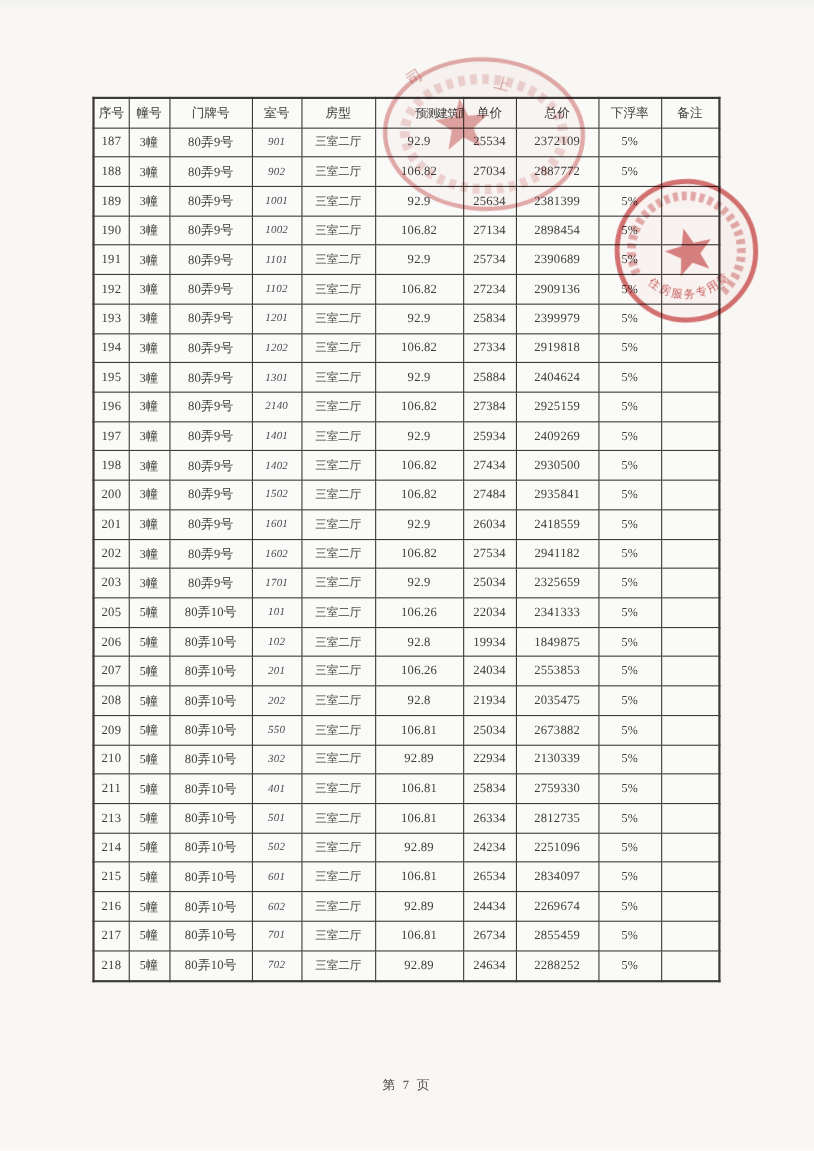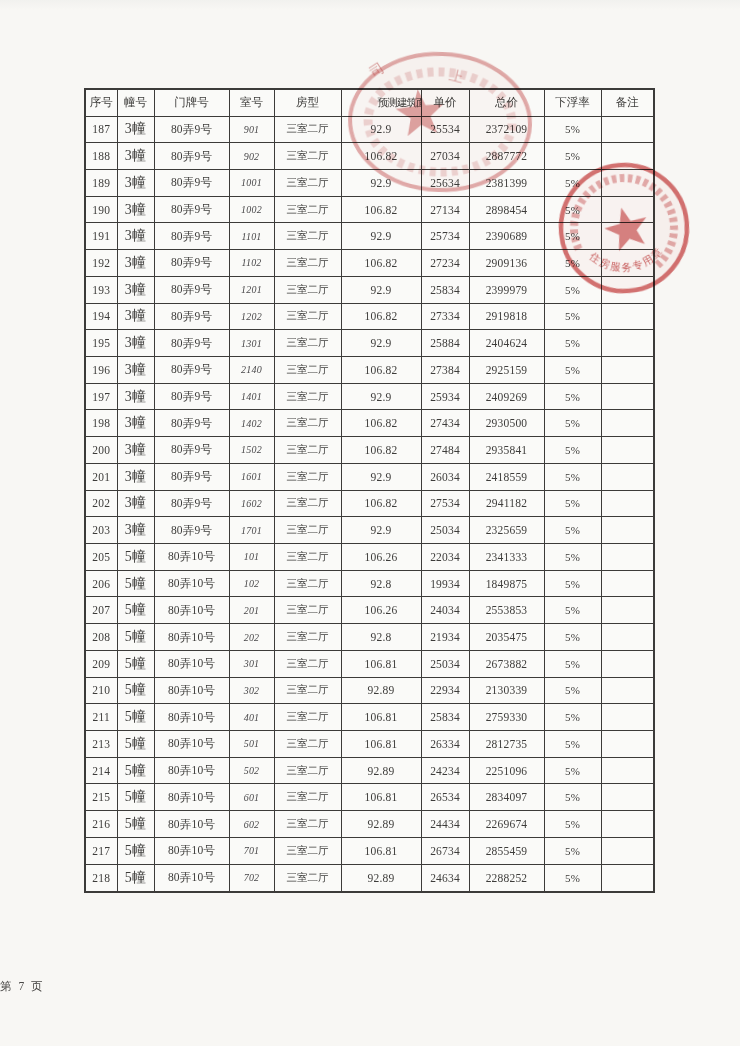--- a/index.html
+++ b/index.html
@@ -26,25 +26,25 @@
     text-align:center;vertical-align:middle;
     padding:0;color:#3d3c3a;font-weight:normal;
     overflow:hidden;white-space:nowrap;
   }
   table.price thead tr{height:27px;}
   table.price th{font-size:11.5px;}
   table.price th.hcol5{font-size:10.5px;letter-spacing:-0.8px;padding-left:36px;}
   table.price td{font-size:11.5px;letter-spacing:.2px;}
   table.price td.col3{font-size:10px;color:#49484a;font-style:italic;}
   table.price td.col4{font-size:10.5px;letter-spacing:0;}
-  table.price td.col1{font-size:14px;}
+  table.price td.col1{font-size:11px;}
   table.price td.col8{font-size:11px;}
   .footer{
     position:absolute;left:0;top:979px;width:740px;
-    text-align:left;font-size:11.5px;color:#484745;
+    text-align:center;font-size:11.5px;color:#484745;
     letter-spacing:2px;
   }
   .stamp{
     position:absolute;
     mix-blend-mode:multiply;
     filter:blur(.35px);
   }
   #stamp-top{left:344px;top:48px;transform:rotate(2deg);}
   #stamp-right{left:556px;top:160px;transform:rotate(-5deg);}
   .stamp text{font-family:"Liberation Serif","DejaVu Serif",serif;}
@@ -319,21 +319,21 @@
         <td class="col5">92.8</td>
         <td class="col6">21934</td>
         <td class="col7">2035475</td>
         <td class="col8">5%</td>
         <td class="col9"></td>
       </tr>
       <tr>
         <td class="col0">209</td>
         <td class="col1">5幢</td>
         <td class="col2">80弄10号</td>
-        <td class="col3">301</td>
+        <td class="col3">550</td>
         <td class="col4">三室二厅</td>
         <td class="col5">106.81</td>
         <td class="col6">25034</td>
         <td class="col7">2673882</td>
         <td class="col8">5%</td>
         <td class="col9"></td>
       </tr>
       <tr>
         <td class="col0">210</td>
         <td class="col1">5幢</td>

